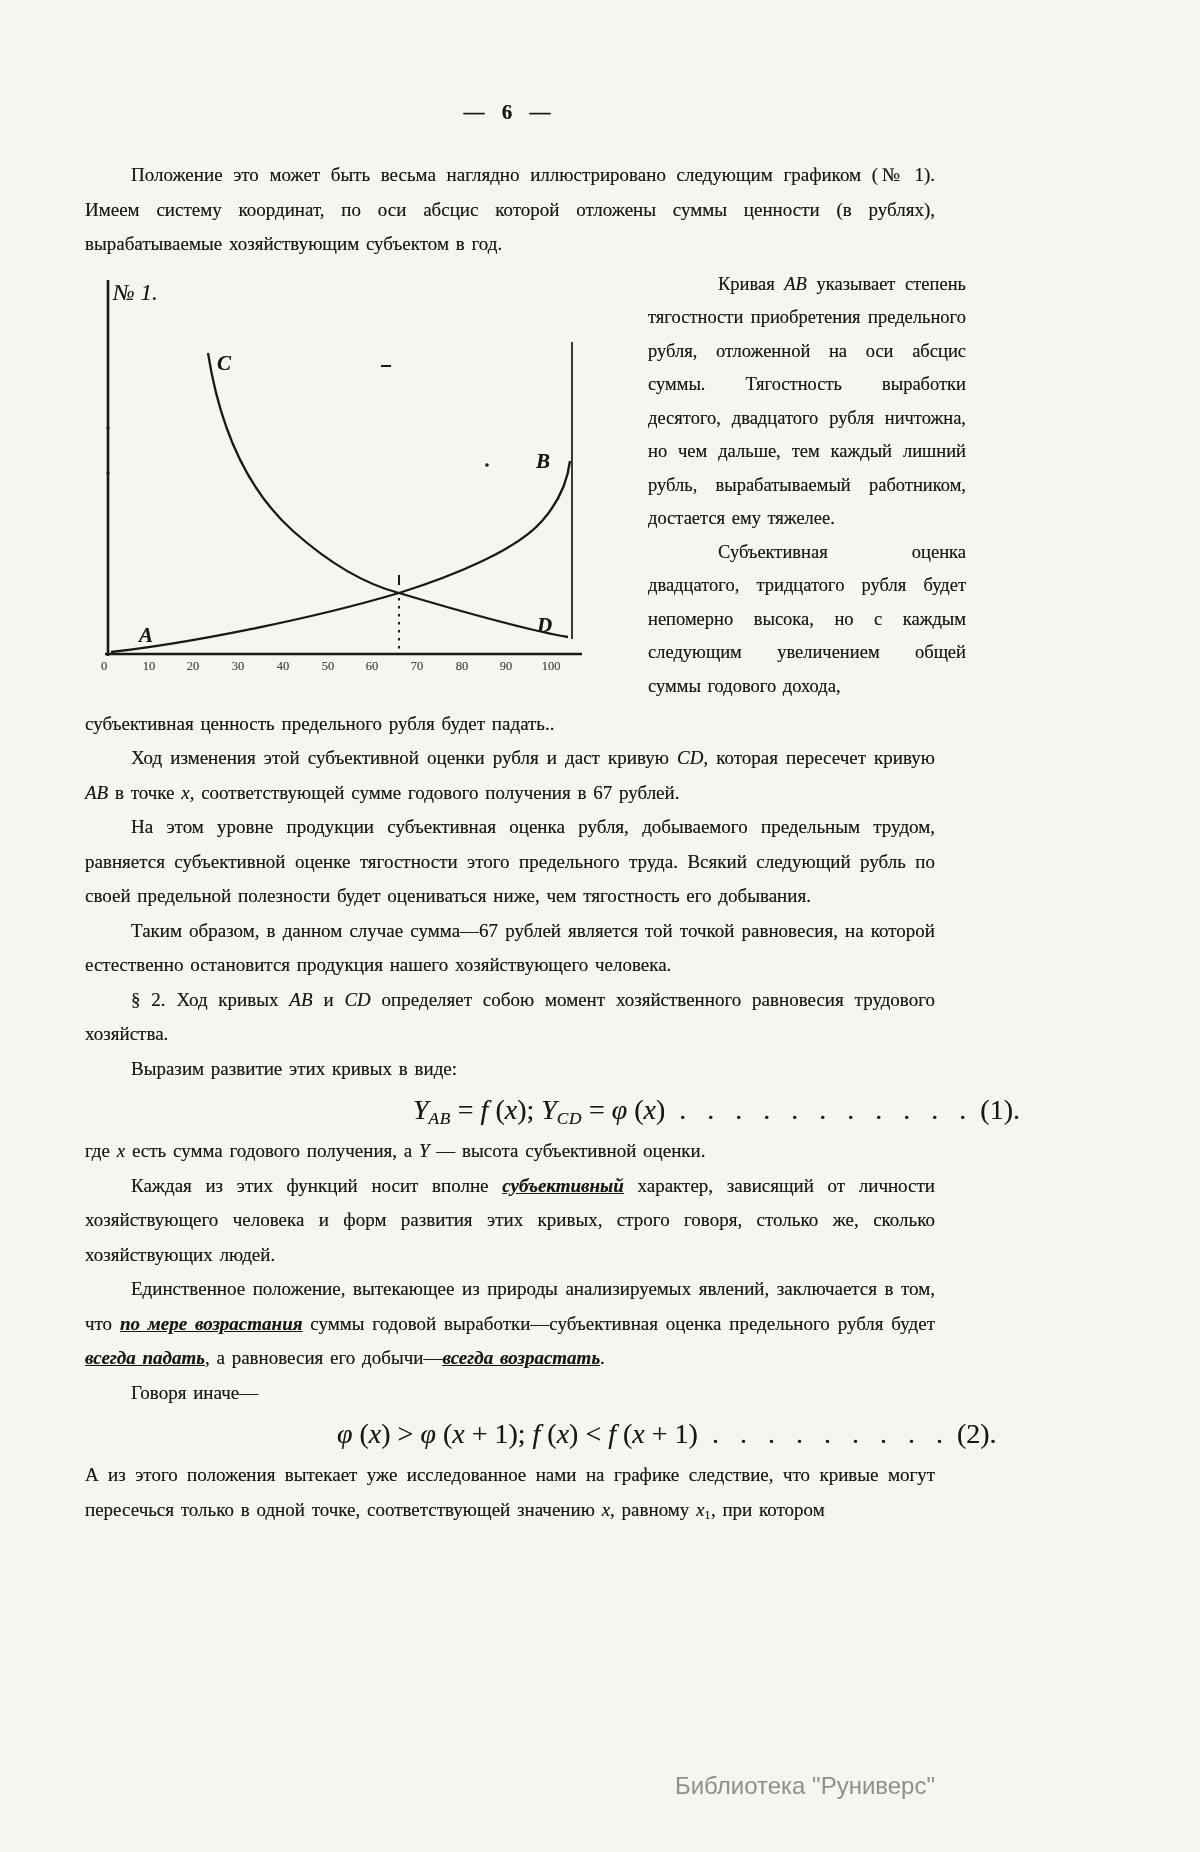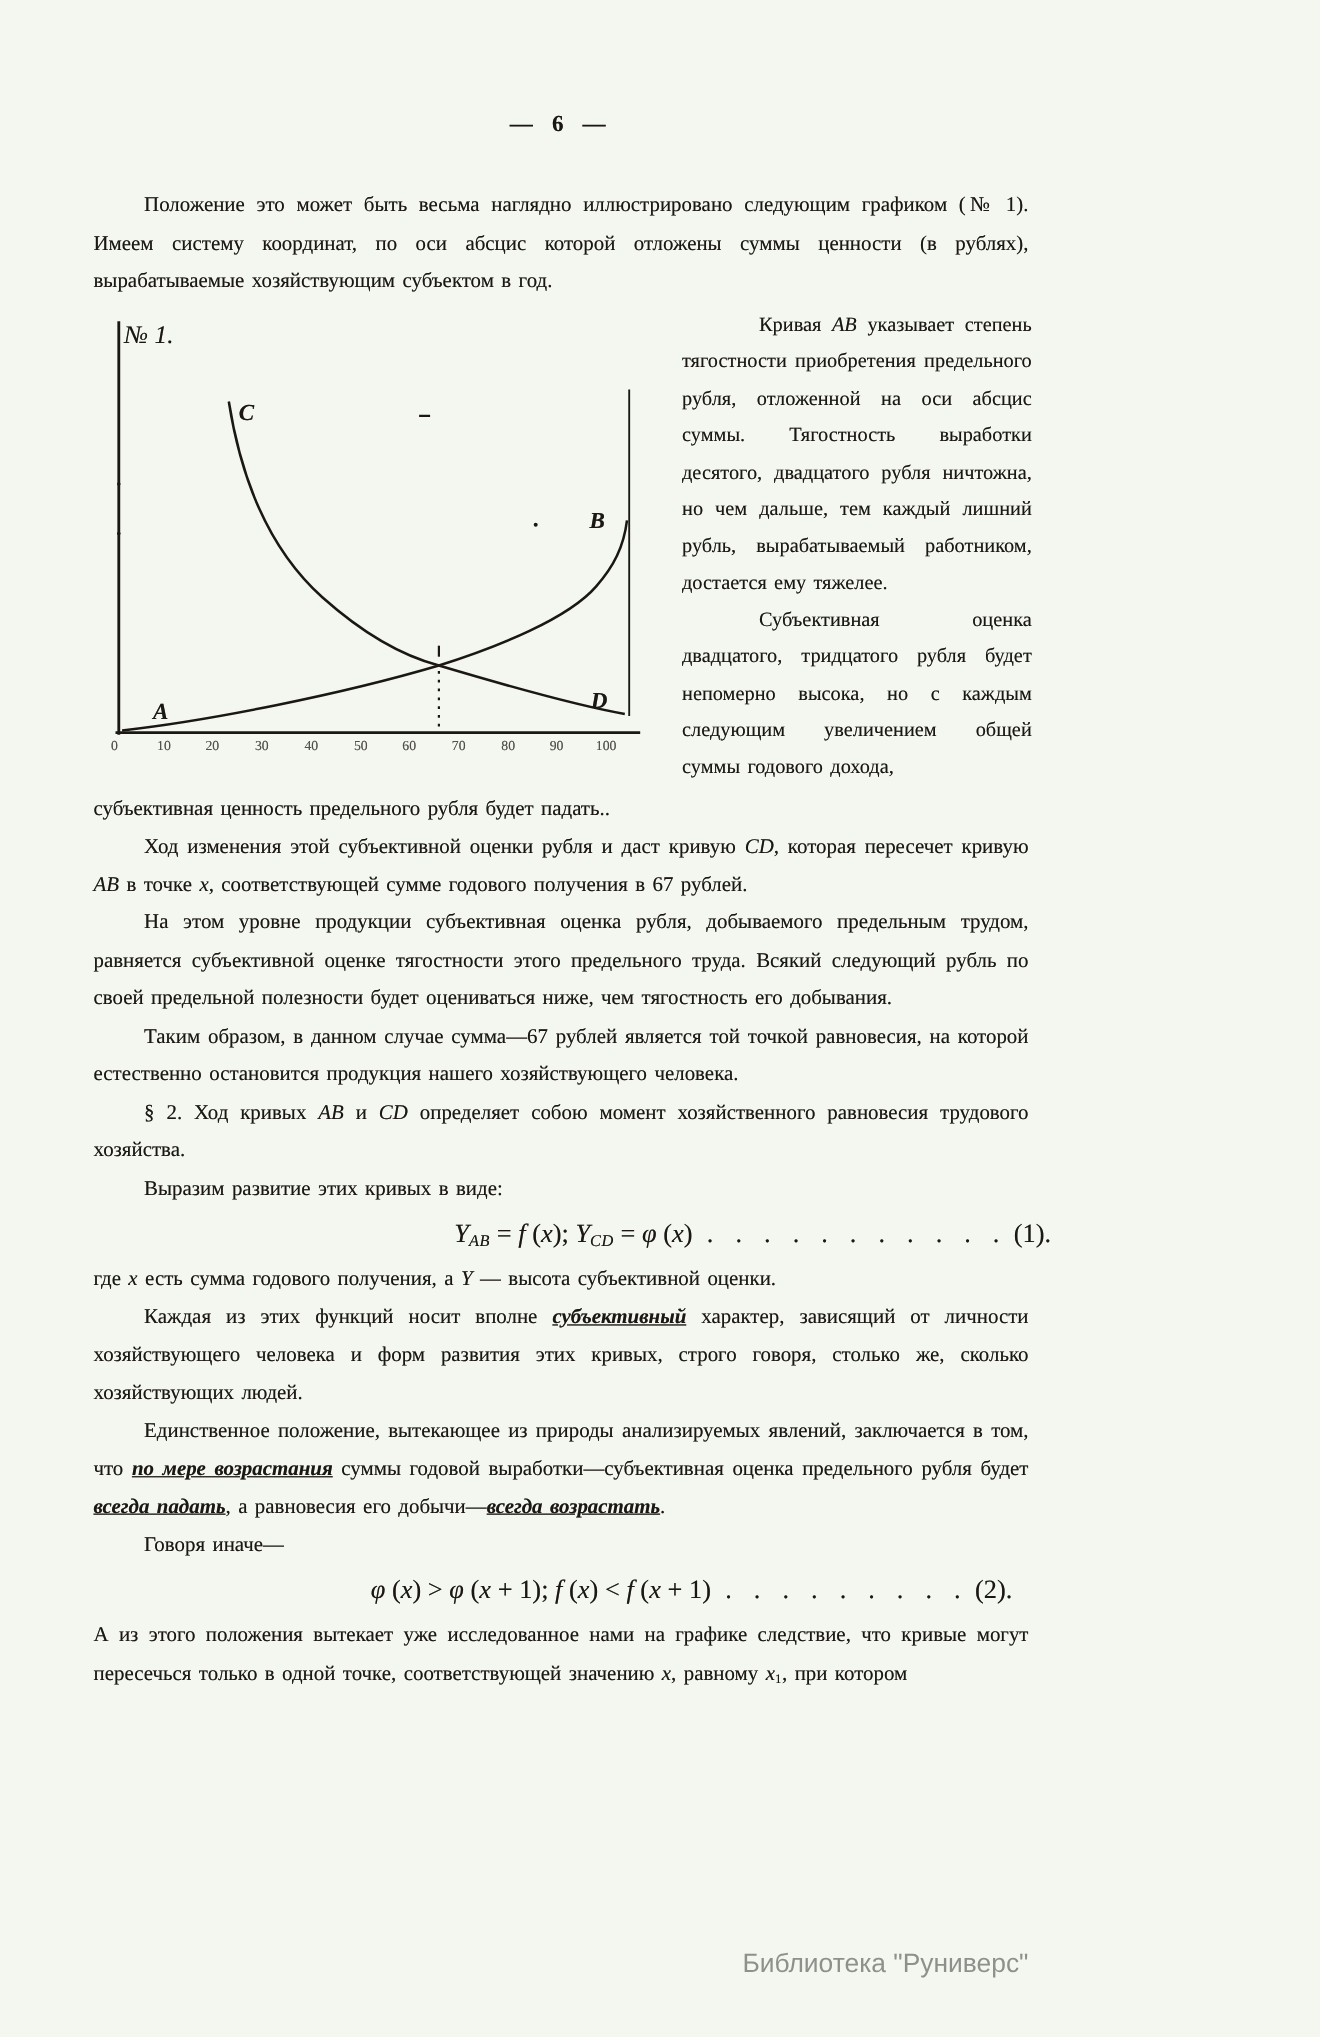--- a/index.html
+++ b/index.html
@@ -16,31 +16,31 @@
   .page-number{
     margin-top:100px;text-align:center;
     font-size:21px;letter-spacing:6px;font-weight:bold;
   }
   .para{
     font-size:19px;line-height:34.5px;
     text-align:justify;word-spacing:2px;
     margin:0;
   }
   .para.indent{text-indent:46px;}
-  .intro{margin-top:45px;}
+  .intro{margin-top:33px;}
   .figure-row{position:relative;height:445px;}
   .chart{position:absolute;left:-4px;top:-4px;width:505px;height:430px;}
   .side-col{
-    position:absolute;left:535px;top:6px;width:318px;
+    position:absolute;left:563px;top:6px;width:318px;
     font-size:18.5px;line-height:33.5px;text-align:justify;word-spacing:1px;
   }
   .side-col .para{font-size:18.5px;line-height:33.5px;}
   .side-col .para.indent{text-indent:70px;}
   .formula{
-    font-size:24px;line-height:30px;
+    font-size:28px;line-height:30px;
     padding:9px 0 9px 0;
     white-space:nowrap;
   }
   .formula.f1{padding-left:328px;height:30px;}
   .formula.f2{padding-left:252px;height:30px;}
   .formula.f3{padding-left:344px;height:30px;}
   .it{font-style:italic;}
   .bit{font-style:italic;font-weight:bold;text-decoration:underline;}
   .sb{font-size:0.62em;vertical-align:-0.28em;letter-spacing:.5px;}
   .dots{letter-spacing:7px;}

